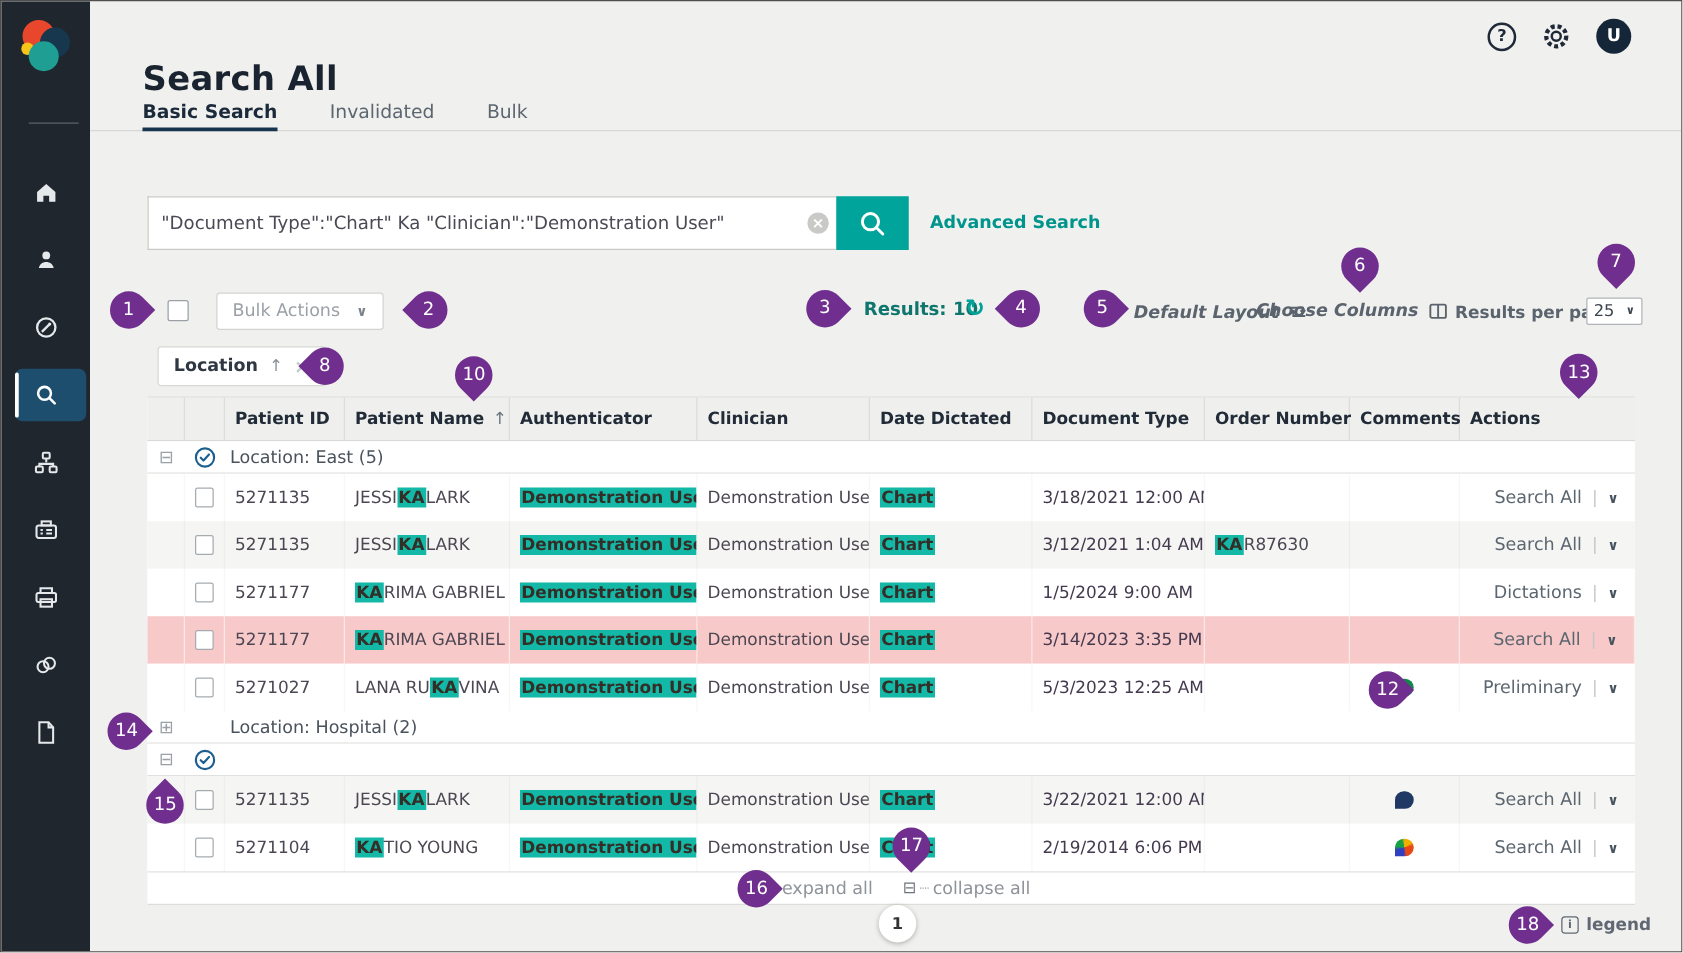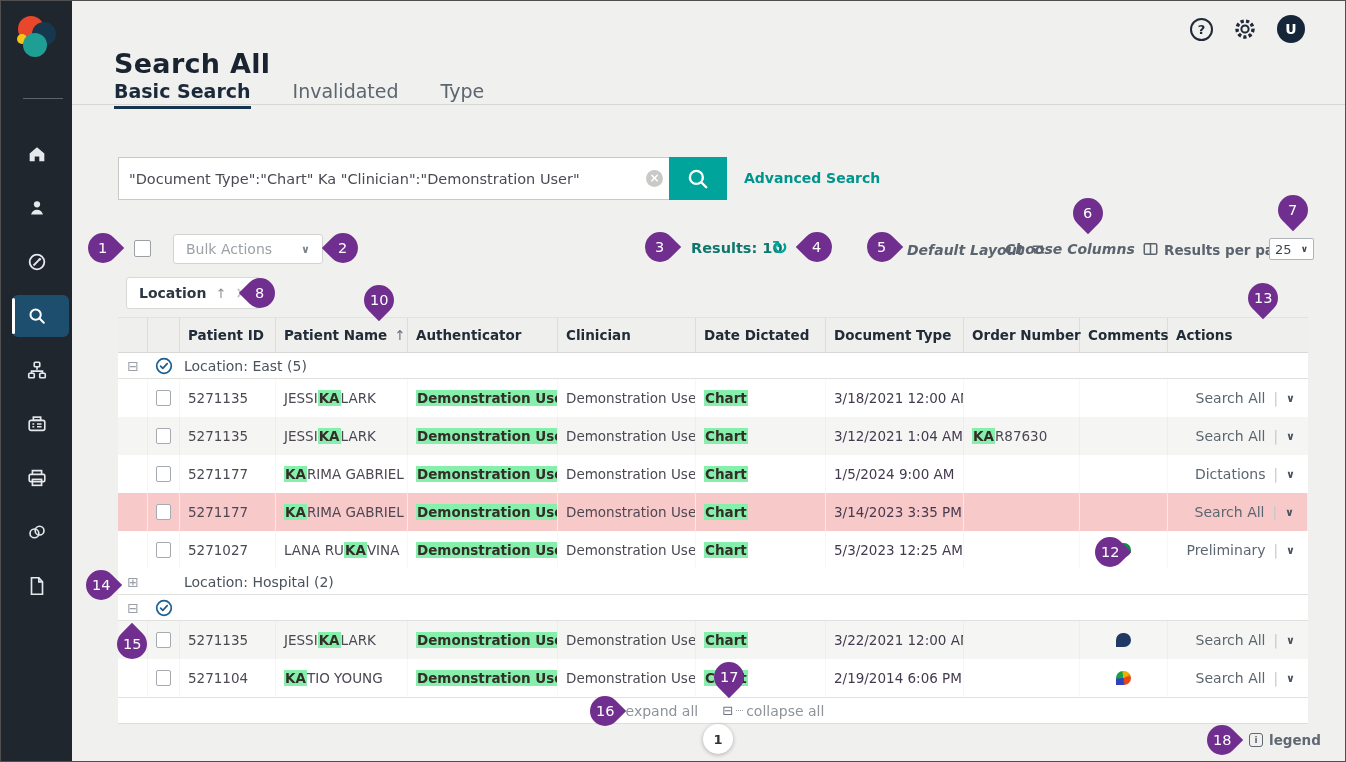--- a/index.html
+++ b/index.html
@@ -17,34 +17,34 @@
   .nav-item.active::before { content:""; position:absolute; left:11px; top:9px; bottom:9px; width:3px; background:#fff; border-radius:2px; z-index:1; }
   .nav-item svg { position:relative; z-index:1; }
 
   
   .topbar { position:absolute; right:40px; top:14px; display:flex; align-items:center; gap:20px; }
   .help-ico { width:23px; height:23px; border:2px solid #1f2937; border-radius:50%; display:flex; align-items:center; justify-content:center; font-size:13px; font-weight:bold; color:#1f2937; cursor:pointer; }
   .avatar { width:28px; height:28px; border-radius:50%; background:#152638; color:#fff; font-weight:bold; font-size:14px; display:flex; align-items:center; justify-content:center; cursor:pointer; }
 
   .page-title { position:absolute; left:113px; top:47px; font-size:27px; font-weight:bold; color:#1a2430; letter-spacing:.3px; }
   .tabs { position:absolute; left:113px; top:79px; display:flex; gap:42px; z-index:1;}
-  .tab { font-size:19px; color:#5c6670; padding-bottom:4px; cursor:pointer;text-align:center; }
+  .tab { font-size:15px; color:#5c6670; padding-bottom:4px; cursor:pointer;text-align:center; }
   .tab.active { color:#1b2a3a; font-weight:bold; border-bottom:3px solid #16344d; }
   .tabs-rule { position:absolute; left:71px; right:0; top:103px; border-top:1px solid #d7d7d5; }
 
   
   .search-input { position:absolute; left:117px; top:156px; width:551px; height:43px; background:#fff; border:1px solid #c9c9c7; border-right:none; padding:0 34px 0 10px; font-size:14.5px; color:#4a4a55; font-family:inherit; }
   .clear-ico { position:absolute; left:645px; top:169px; width:17px; height:17px; border-radius:50%; background:#c9c9c7; color:#fff; font-size:12px; font-weight:bold; text-align:center; line-height:16px; cursor:pointer; }
   .search-btn { position:absolute; left:668px; top:156px; width:58px; height:43px; background:#00a49a; border:none; display:flex; align-items:center; justify-content:center; cursor:pointer; }
   .adv-link { position:absolute; left:743px; top:169px; font-size:14px; font-weight:bold; color:#00958c; cursor:pointer; }
 
   
   .toolbar { position:absolute; left:0; top:232px; width:100%; height:32px; }
   .tb-cb { position:absolute; left:133px; top:7px; width:17px; height:17px; border:1.5px solid #9aa0a6; border-radius:2px; background:#fff; cursor:pointer; }
-  .bulk-select { position:absolute; left:172px; top:1px; width:150px; height:30px; border:1px solid #d3d3d1; border-radius:3px; background:#fff; display:flex; align-items:center; justify-content:space-between; padding:12px 12px; font-size:14px; color:#9ba1a7; cursor:pointer; }
+  .bulk-select { position:absolute; left:172px; top:1px; width:134px; height:30px; border:1px solid #d3d3d1; border-radius:3px; background:#fff; display:flex; align-items:center; justify-content:space-between; padding:12px 12px; font-size:14px; color:#9ba1a7; cursor:pointer; }
   .bulk-select .chev { color:#7a828a; font-size:11px; font-weight:bold; }
   .results-txt { position:absolute; left:690px; top:7px; font-size:14.5px; font-weight:bold; color:#0f766e; }
   .refresh-ico { position:absolute; left:771px; top:3px; font-size:19px; font-weight:bold; color:#00a398; cursor:pointer; }
   .lay-lbl { position:absolute; top:8px; font-size:14px; font-weight:bold; color:#5b646e; display:flex; align-items:center; gap:7px; cursor:pointer;font-style:italic; }
   .rpp-lbl { position:absolute; left:1163px; top:9px; font-size:13.5px; font-weight:bold; color:#5b646e; }
   .rpp-select { position:absolute; left:1268px; top:5px; width:45px; height:22px; border:1px solid #b0b4b8; border-radius:2px; background:#fff; display:flex; align-items:center; justify-content:space-between; padding:0 5px; font-size:13px; color:#3c444d; cursor:pointer; }
   .rpp-select .chev { font-size:9px; font-weight:bold; color:#3c444d; }
 
   
   .table-card { position:absolute; left:117px; top:268px; width:1198px; }
@@ -67,21 +67,21 @@
   .g-label { grid-column:3 / -1; font-size:14px; color:#4a525c; padding-left:4px; }
 
   .row { height:38px; font-size:13.5px; color:#4c4753; }
   .row.bg-white { background:#fff; }
   .row.bg-alt { background:#f5f5f3; }
   .row.bg-pink { background:#f8c9c9; }
   .cell { height:100%; display:flex; align-items:center; padding:0 8px; border-right:1px solid rgba(90,90,90,0.05); overflow:hidden; white-space:nowrap; }
   .row.bg-pink .cell { border-right:1px solid rgba(255,255,255,0.55); }
   .cell:last-child { border-right:none; }
   .cb { width:16px; height:16px; border:1.5px solid #a6abb0; border-radius:2px; background:#fff; margin:0 auto; cursor:pointer; }
-  .hl { background:#86efac; color:#332f28; padding:0 1px; font-weight:bold; }
+  .hl { background:#14b8a6; color:#332f28; padding:0 1px; font-weight:bold; }
   .cell.c-date { color:#443a4f; }
   .cell.c-comment { justify-content:center; }
   .bubble { width:15px; height:14px; border-radius:8px 8px 8px 0; cursor:pointer; }
   .bubble.multi { background:conic-gradient(#f0b000 0 15%, #e84818 22% 45%, #3040c0 52% 70%, #18a048 77% 95%, #f0b000); }
   .cell.c-action { justify-content:flex-end; padding-right:13px; }
   .act-lbl { color:#5c6670; font-size:14px; cursor:pointer; }
   .act-sep { color:#c3c7cb; margin:0 8px; }
   .act-chev { color:#46525e; font-size:11px; font-weight:bold; cursor:pointer; }
 
   .tfoot { height:26px; border-top:1px solid #e2e2e0; display:flex; align-items:center; justify-content:center; gap:24px; font-size:14px; color:#8d9398; }
@@ -185,21 +185,21 @@
       <circle cx="12" cy="12" r="8" stroke-width="3.4" stroke-dasharray="3.2 2.3"></circle>
       <circle cx="12" cy="12" r="3.6" stroke-width="2"></circle>
     </svg>
     <div class="avatar">U</div>
   </div>
 
   <div class="page-title">Search All</div>
   <div class="tabs">
     <div class="tab active">Basic Search</div>
     <div class="tab">Invalidated</div>
-    <div class="tab">Type</div>
+    <div class="tab">Bulk</div>
   </div>
   <div class="tabs-rule"></div>
 
   <input class="search-input" type="text" value="&quot;Document Type&quot;:&quot;Chart&quot; Ka &quot;Clinician&quot;:&quot;Demonstration User&quot;" style="">
   <div class="clear-ico">×</div>
   <button class="search-btn">
     <svg width="26" height="26" viewBox="0 0 24 24" fill="none" stroke="#fff" stroke-width="2.2" stroke-linecap="round">
         <circle cx="10.5" cy="10.5" r="6"></circle>
         <path d="M15 15l4.6 4.6"></path>
       </svg>

